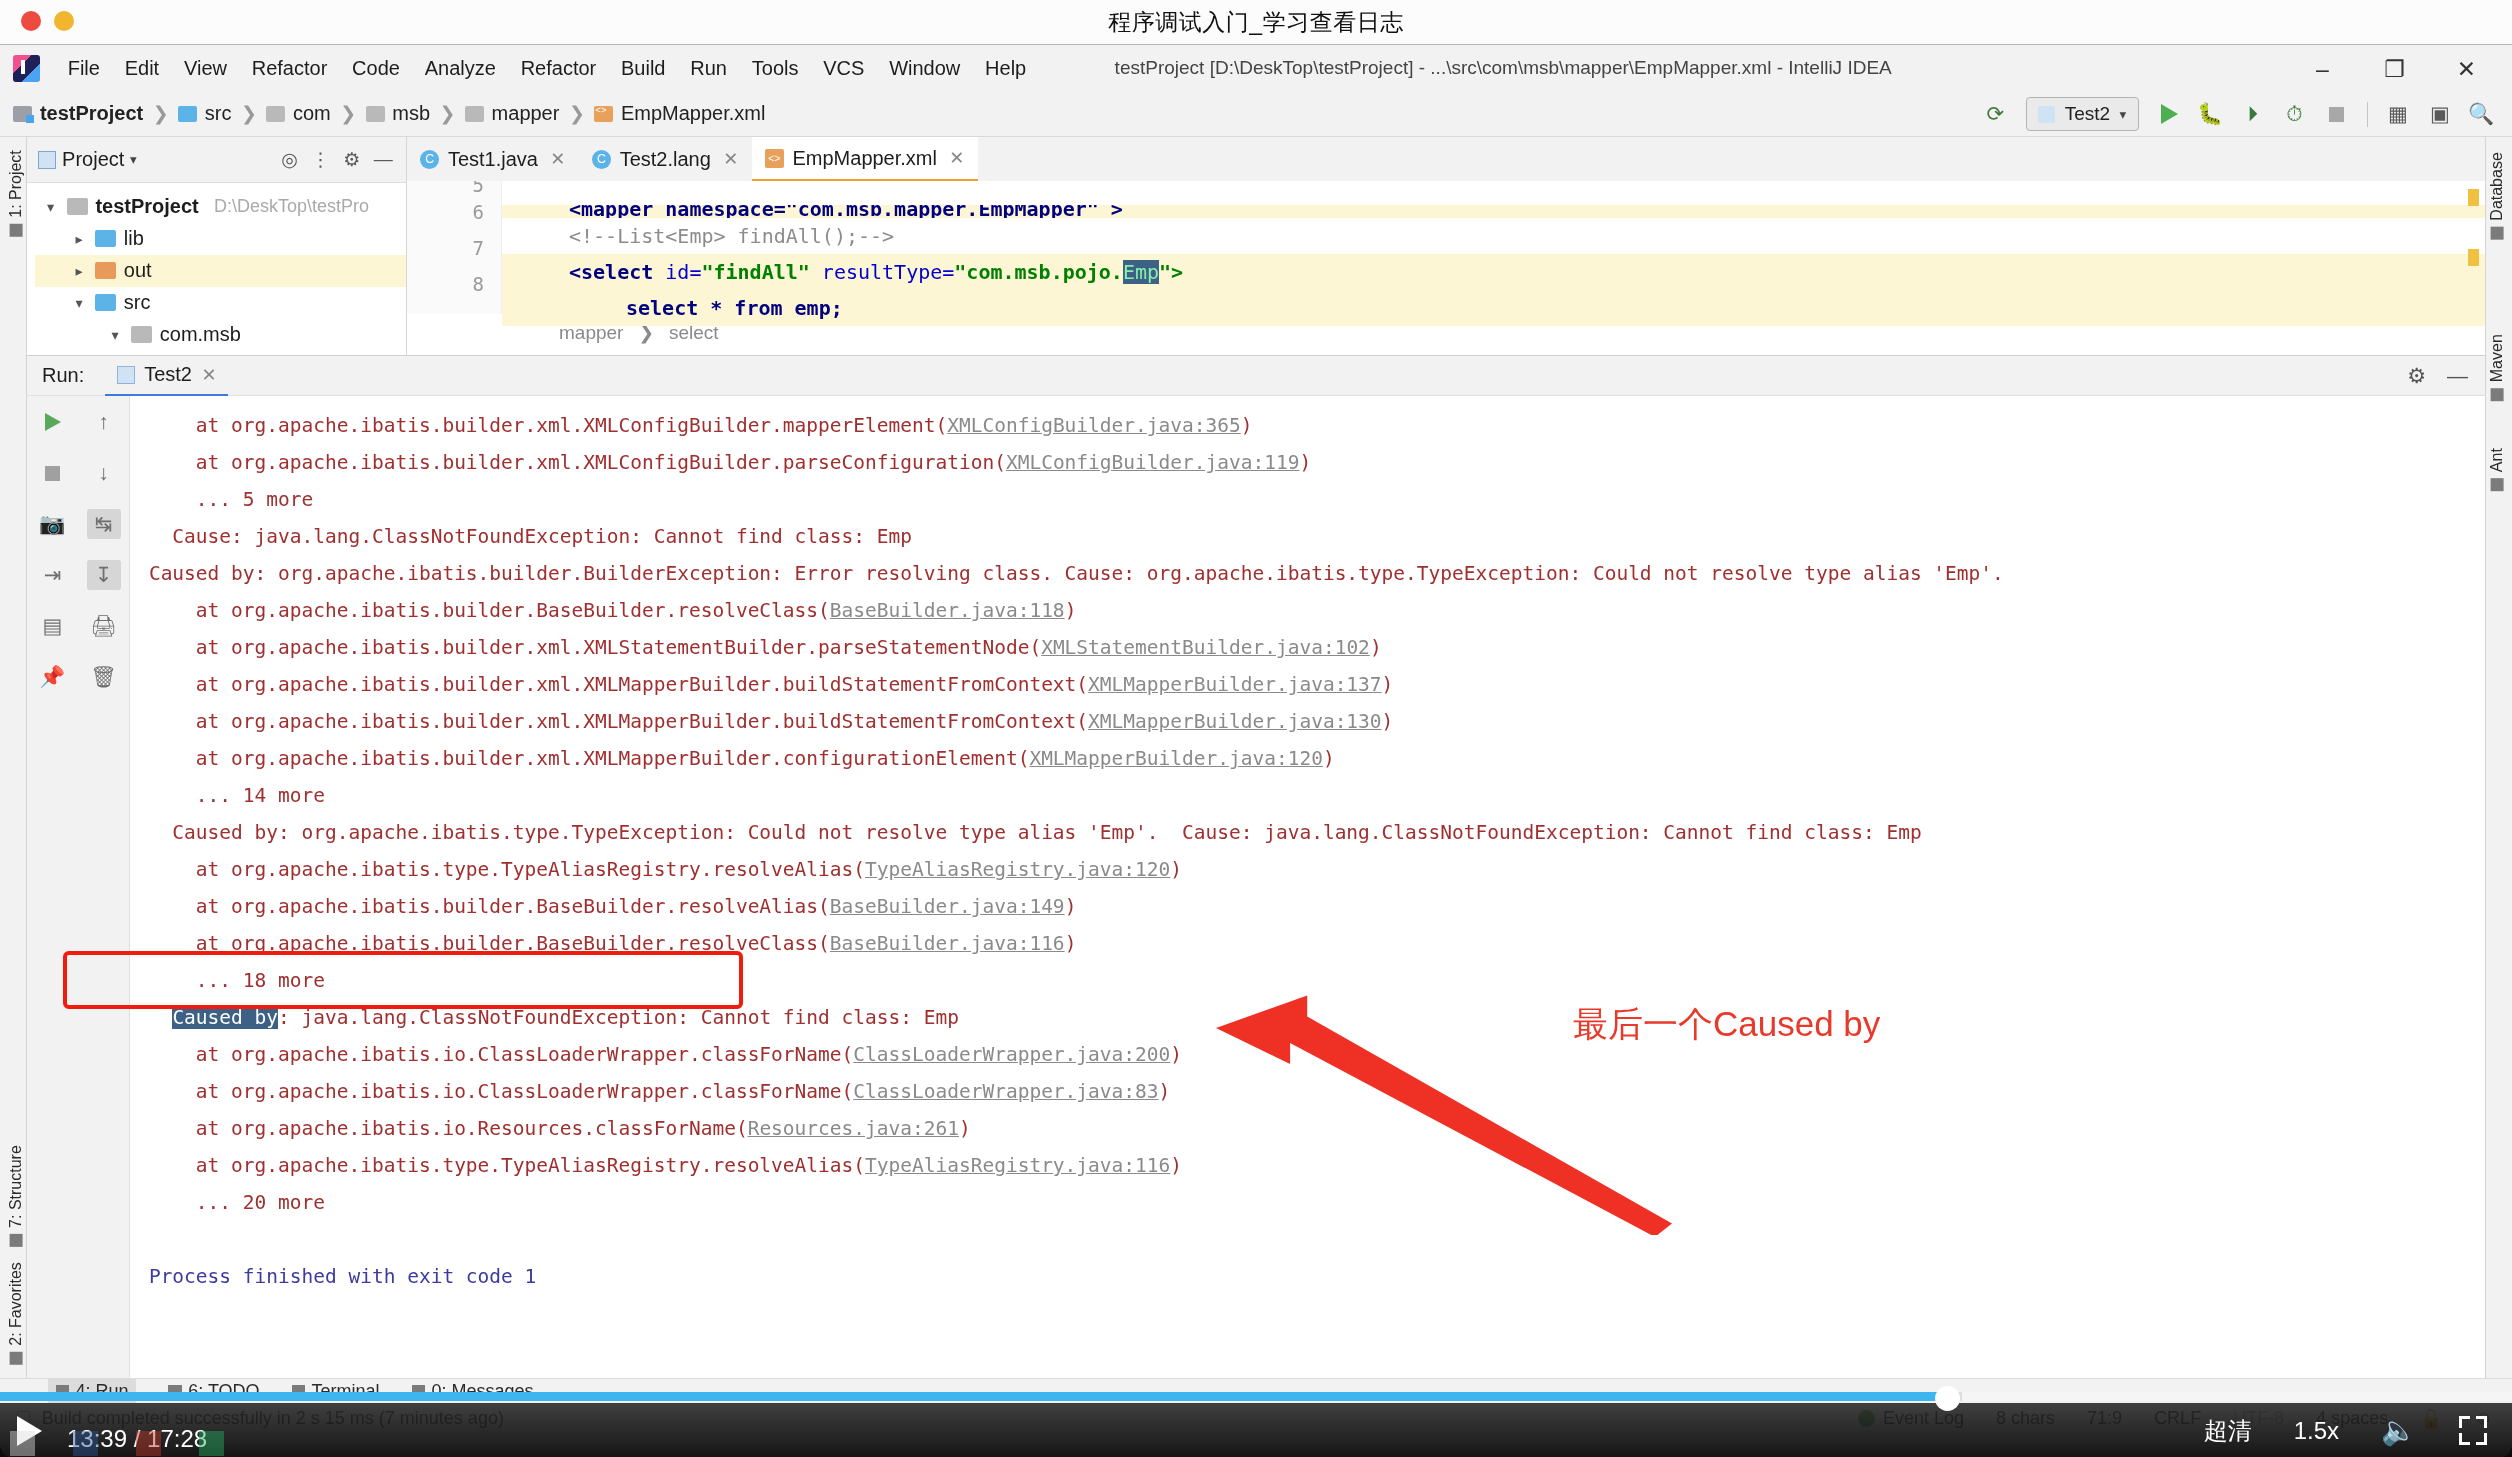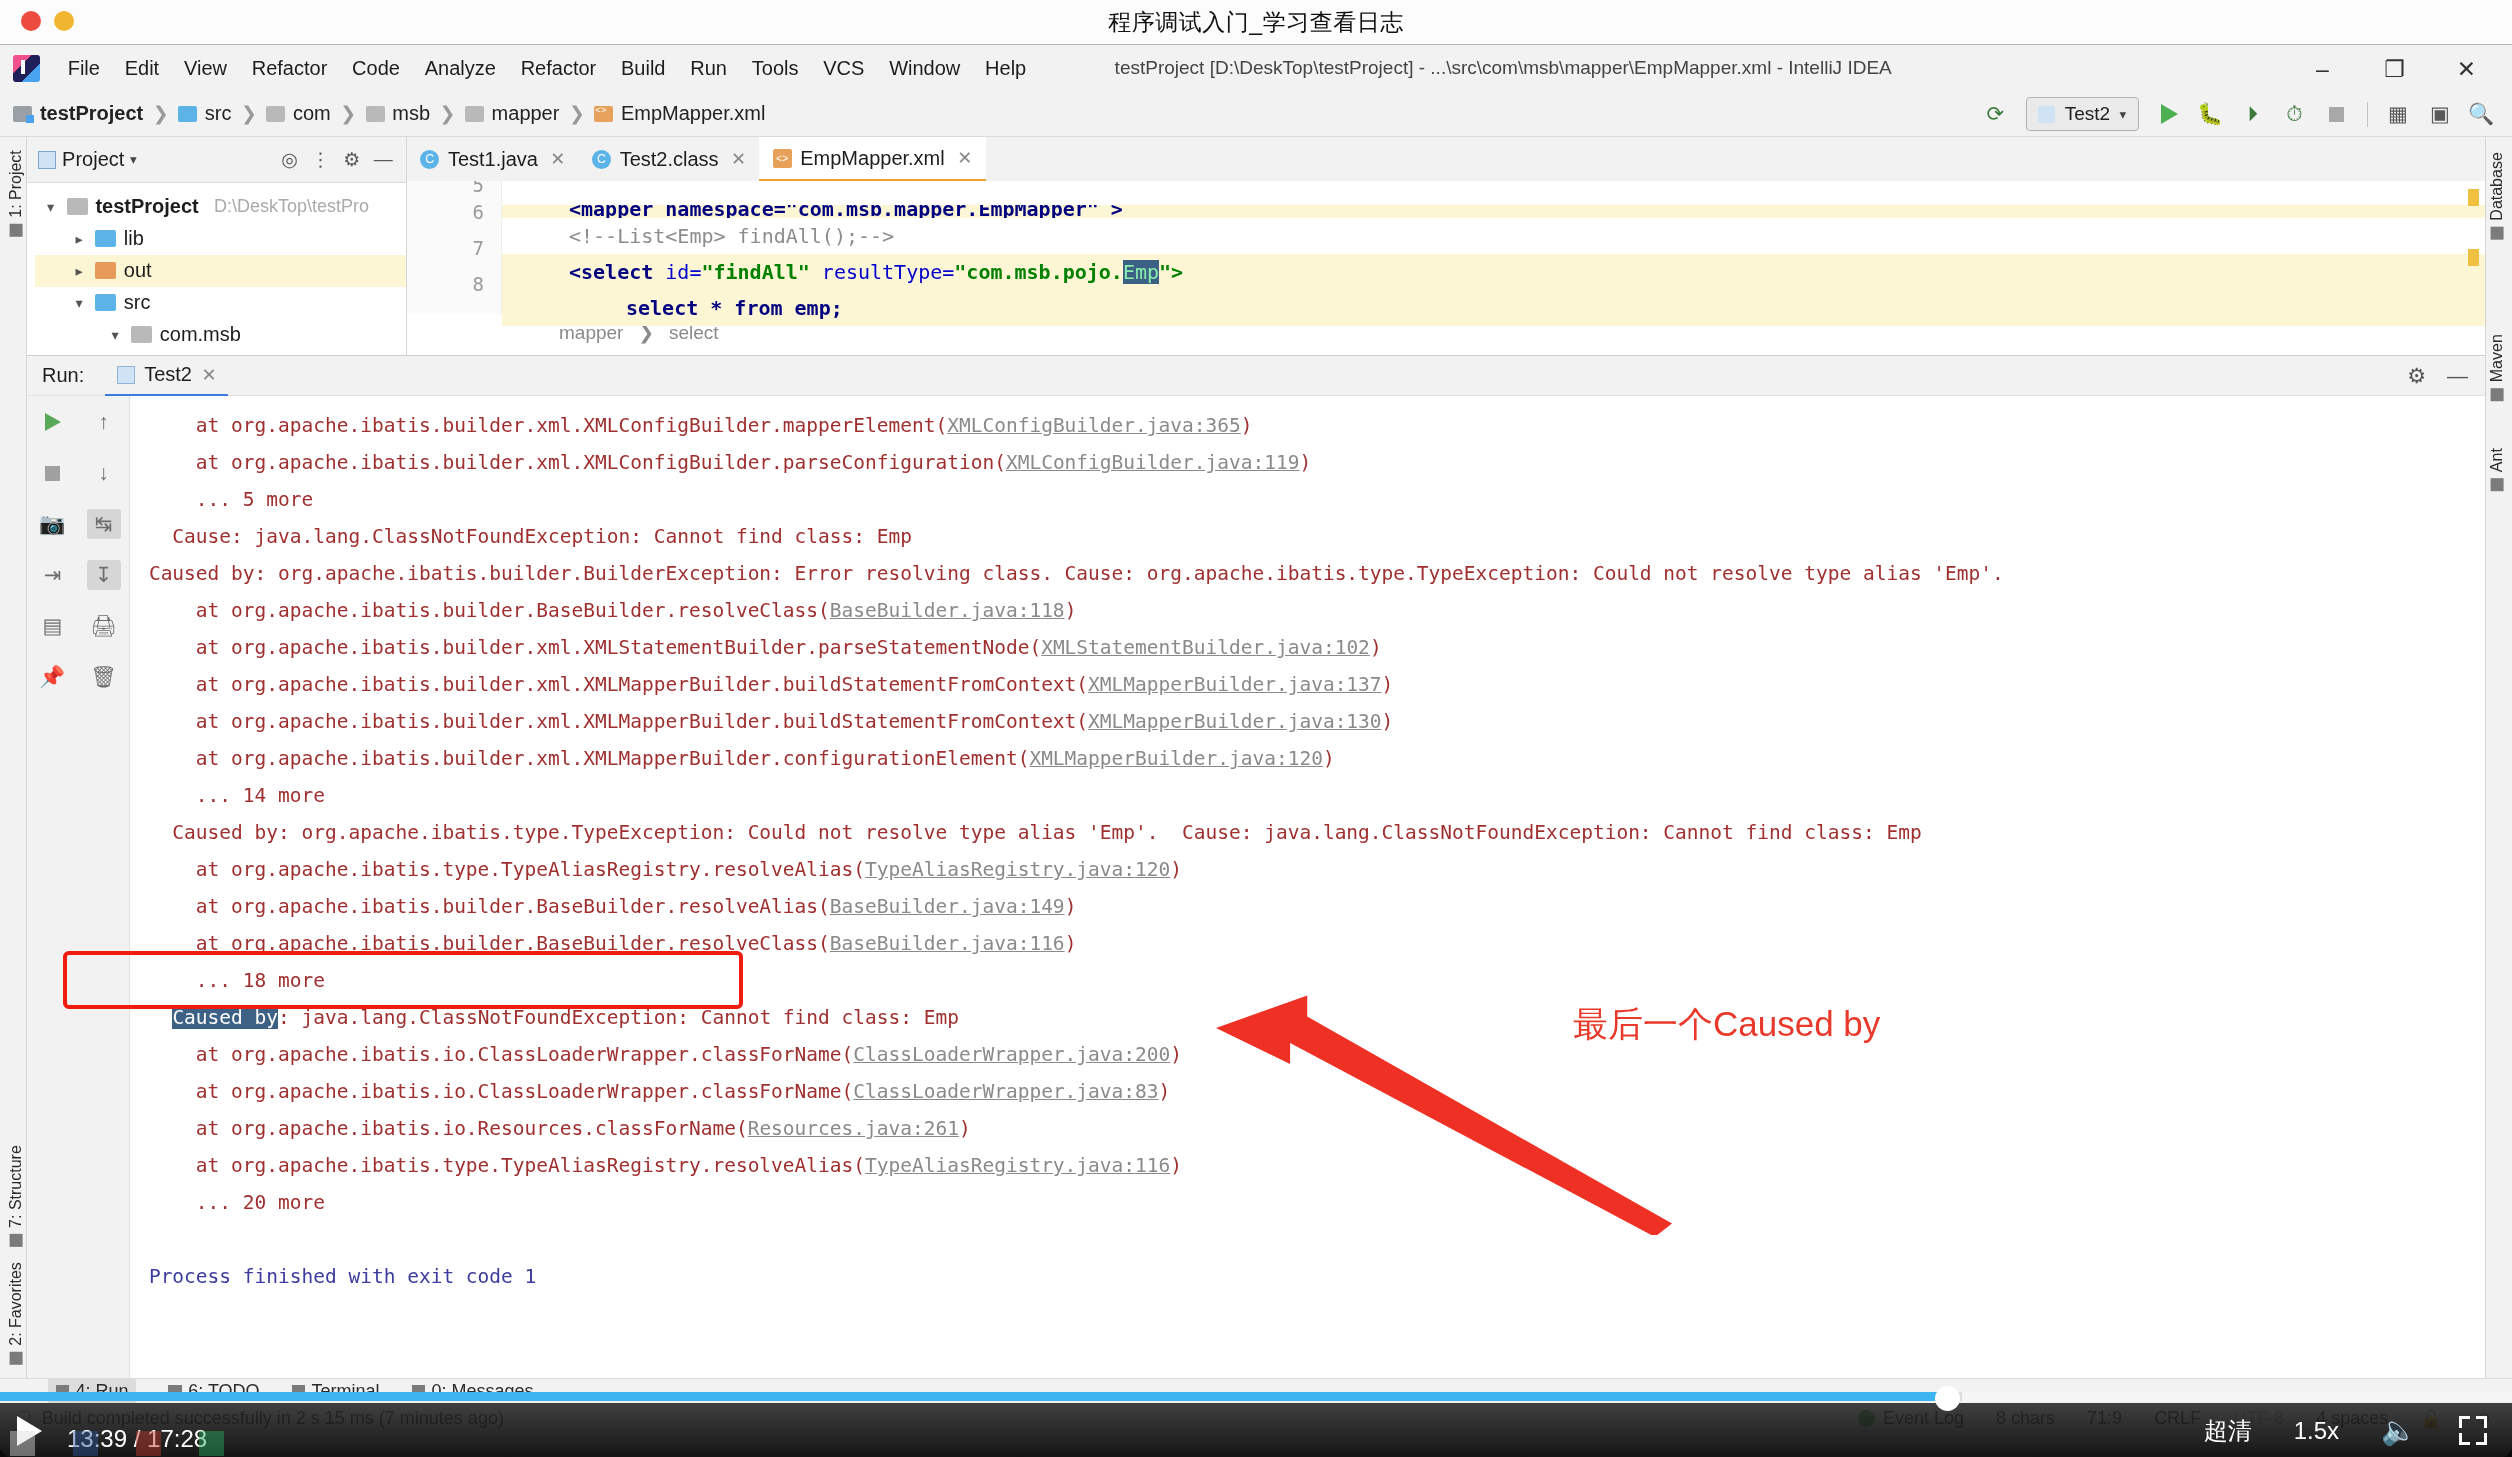--- a/index.html
+++ b/index.html
@@ -446,21 +446,21 @@
 
   <div class="editor-wrap">
     <div class="tabs-row">
       <div class="etab">
         <span class="tab-ico">C</span>
         <span>Test1.java</span>
         <span class="x">✕</span>
       </div>
       <div class="etab">
         <span class="tab-ico">C</span>
-        <span>Test2.class</span>
+        <span>Test2.lang</span>
         <span class="x">✕</span>
       </div>
       <div class="etab active">
         <span class="tab-ico xml">&lt;&gt;</span>
         <span>EmpMapper.xml</span>
         <span class="x">✕</span>
       </div>
     </div>
 
     <div class="code-area">

